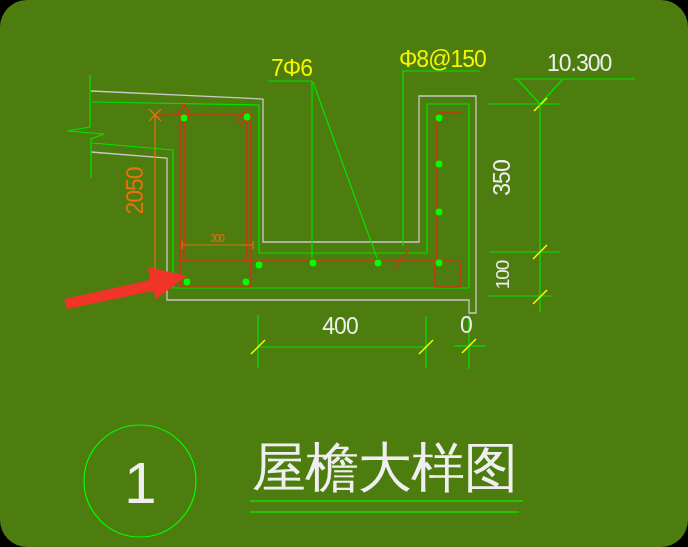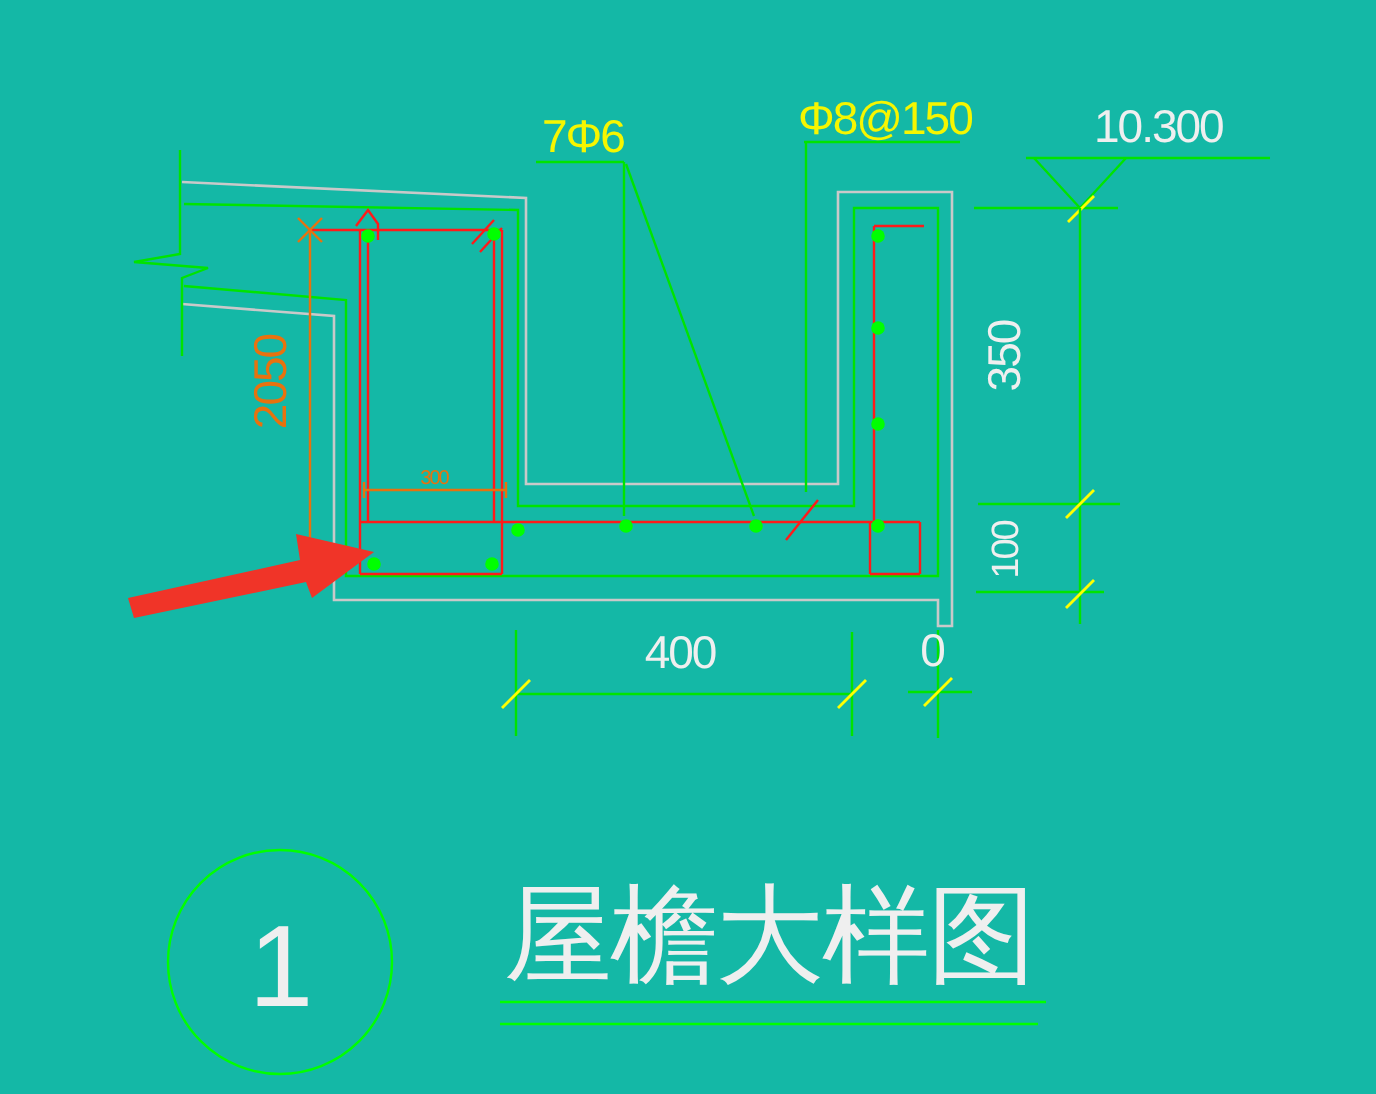--- a/index.html
+++ b/index.html
@@ -1,16 +1,16 @@
 <!DOCTYPE html>
 <html><head>
 <meta charset="utf-8">
 <style>
   html,body{margin:0;padding:0;background:#000;}
-  .stage{position:relative;width:688px;height:547px;background:#14b8a6;overflow:hidden;}
+  .stage{position:relative;width:688px;height:547px;background:#4d7c0f;overflow:hidden;border-radius:27px;}
   svg{display:block;}
   .g{stroke:#00e400;fill:none;stroke-width:1.2;}
   .gb{stroke:#00ff00;fill:none;stroke-width:1.2;}
   .w{stroke:#c9c9c9;fill:none;stroke-width:1.3;}
   .r{stroke:#ff1a1a;fill:none;stroke-width:1.2;}
   .o{stroke:#e8720e;fill:none;stroke-width:1.2;}
   .y{stroke:#ffff00;fill:none;stroke-width:1.4;}
   .dot{fill:#00ff00;stroke:none;}
   text{font-family:"Liberation Sans","DejaVu Sans",sans-serif;}
   .ty{fill:#f6f600;letter-spacing:-1px;}

